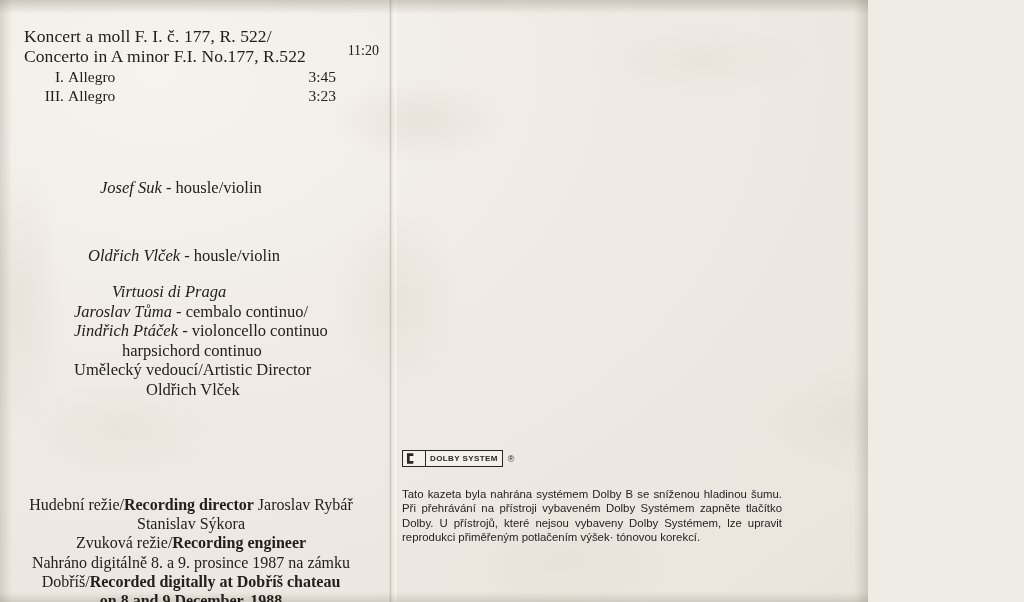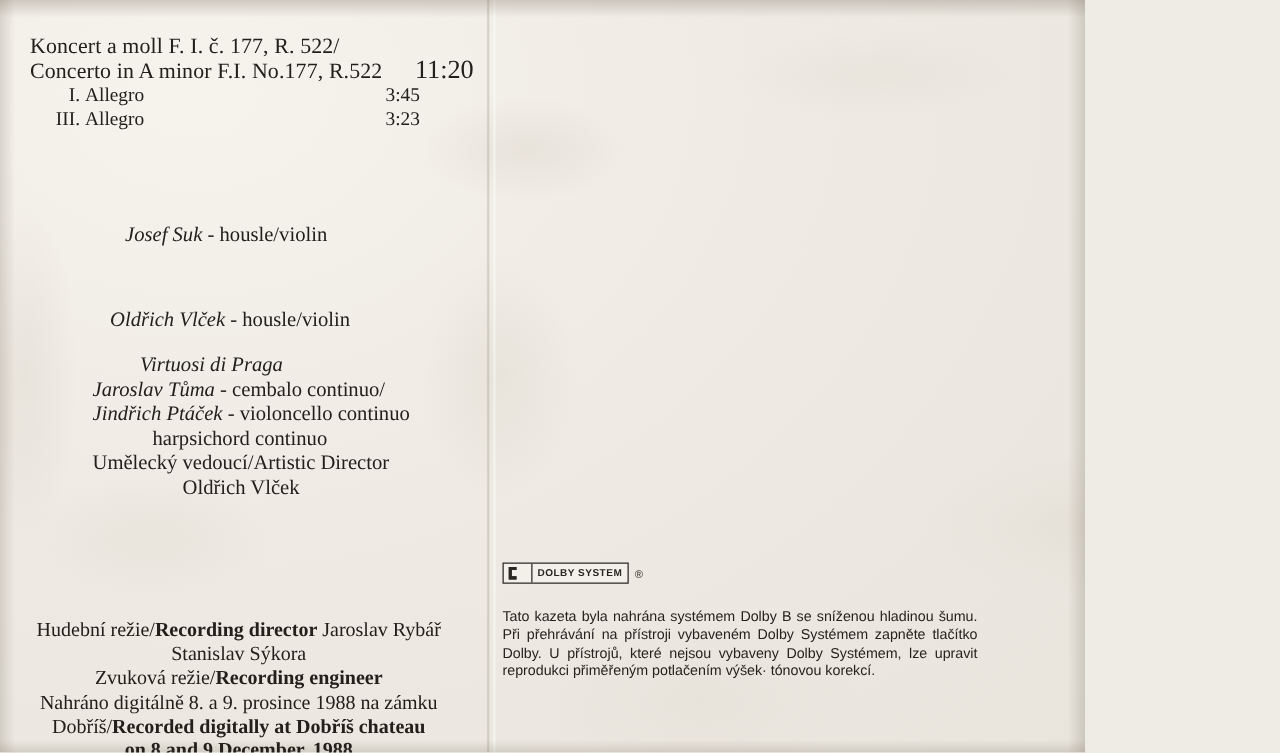--- a/index.html
+++ b/index.html
@@ -82,21 +82,21 @@
   .title-lines {
     font-size: 17.5px;
     line-height: 20px;
     letter-spacing: 0.1px;
   }
   .title-lines div { white-space: nowrap; }
   .total-time {
     position: absolute;
     right: 0;
     top: 17px;
-    font-size: 21px;
+    font-size: 14px;
   }
   .movements {
     margin-top: 2px;
     font-size: 15.5px;
     line-height: 18.5px;
   }
   .mv {
     position: relative;
     height: 18.5px;
   }
@@ -256,21 +256,21 @@
   </div>
 
   <div class="credits ink">
     <div class="ln">
       <span>Hudební režie/</span><span class="bold">Recording director</span><span> Jaroslav Rybář</span>
     </div>
     <div class="ln">Stanislav Sýkora</div>
     <div class="ln">
       <span>Zvuková režie/</span><span class="bold">Recording engineer</span>
     </div>
-    <div class="ln">Nahráno digitálně 8. a 9. prosince 1988 na zámku</div>
+    <div class="ln">Nahráno digitálně 8. a 9. prosince 1987 na zámku</div>
     <div class="ln">
       <span>Dobříš/</span><span class="bold">Recorded digitally at Dobříš chateau</span>
     </div>
     <div class="ln bold">on 8 and 9 December, 1988</div>
 
   </div>
 
   <div class="dolby">
     <div class="dolby-box">
       <span class="dd">

